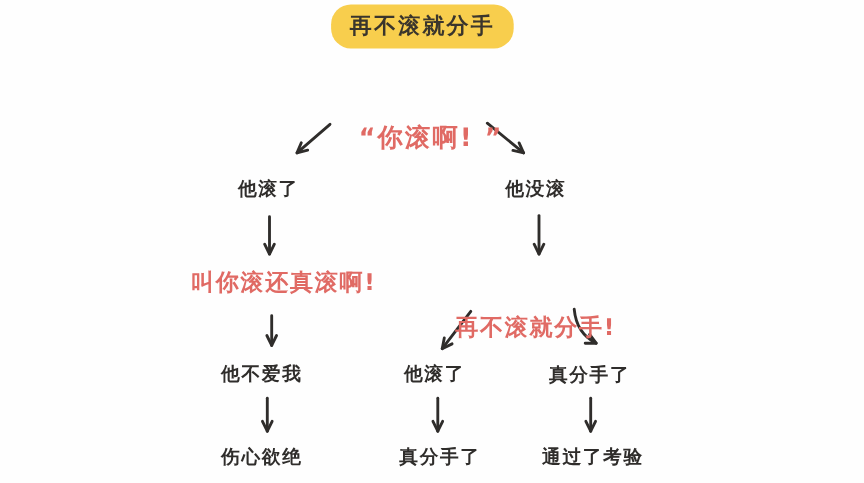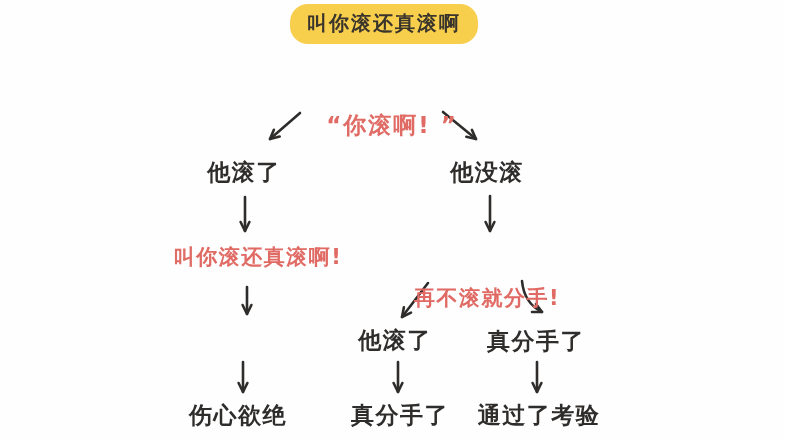--- a/index.html
+++ b/index.html
@@ -16,21 +16,21 @@
   .arrow-layer{
     position:absolute;left:0;top:0;width:785px;height:439px;
     pointer-events:none;
   }
   .node{
     position:absolute;
     transform:translate(-50%,-50%);
     white-space:nowrap;
     font-weight:700;
     color:var(--ink,#2f2d2b);
-    font-size:23px;
+    font-size:17px;
     letter-spacing:1.5px;
   }
   .badge{
     position:absolute;
     transform:translate(-50%,-50%);
     background:var(--badge-bg,#f8ce4d);
     color:var(--badge-ink,#3a352c);
     font-weight:700;
     font-size:20px;
     letter-spacing:2px;
@@ -86,30 +86,31 @@
       <path d="M522,281 Q524,303 542,312" fill="none" stroke="#2f2d2b" stroke-width="2.6" stroke-linecap="round" stroke-linejoin="round"></path>
       <path d="M532.0,312.0 L542,312 L536.0,304.0" fill="none" stroke="#2f2d2b" stroke-width="2.6" stroke-linecap="round" stroke-linejoin="round"></path>
       <path d="M243,362 Q243,377 243,392" fill="none" stroke="#2f2d2b" stroke-width="2.6" stroke-linecap="round" stroke-linejoin="round"></path>
       <path d="M238.6,383.0 L243,392 L247.4,383.0" fill="none" stroke="#2f2d2b" stroke-width="2.6" stroke-linecap="round" stroke-linejoin="round"></path>
       <path d="M398,362 Q398,377 398,392" fill="none" stroke="#2f2d2b" stroke-width="2.6" stroke-linecap="round" stroke-linejoin="round"></path>
       <path d="M393.6,383.0 L398,392 L402.4,383.0" fill="none" stroke="#2f2d2b" stroke-width="2.6" stroke-linecap="round" stroke-linejoin="round"></path>
       <path d="M537,362 Q537,377 537,392" fill="none" stroke="#2f2d2b" stroke-width="2.6" stroke-linecap="round" stroke-linejoin="round"></path>
       <path d="M532.6,383.0 L537,392 L541.4,383.0" fill="none" stroke="#2f2d2b" stroke-width="2.6" stroke-linecap="round" stroke-linejoin="round"></path>
     </svg>
 
-  <div class="badge p-badge">叫你滚还真滚啊</div>
+  <div class="badge p-badge">再不滚就分手</div>
 
   <div class="quote p-quote">“你滚啊!  ”</div>
 
   <div class="node p-n1">他滚了</div>
   <div class="node p-n2">他没滚</div>
 
   <div class="node red p-r1">叫你滚还真滚啊!</div>
   <div class="node red p-r2">再不滚就分手!</div>
 
+  <div class="node p-n3">他不爱我</div>
   <div class="node p-n4">他滚了</div>
   <div class="node p-n5">真分手了</div>
 
   <div class="node p-n6">伤心欲绝</div>
   <div class="node p-n7">真分手了</div>
   <div class="node p-n8">通过了考验</div>
 
 </div>
 
 </body></html>

